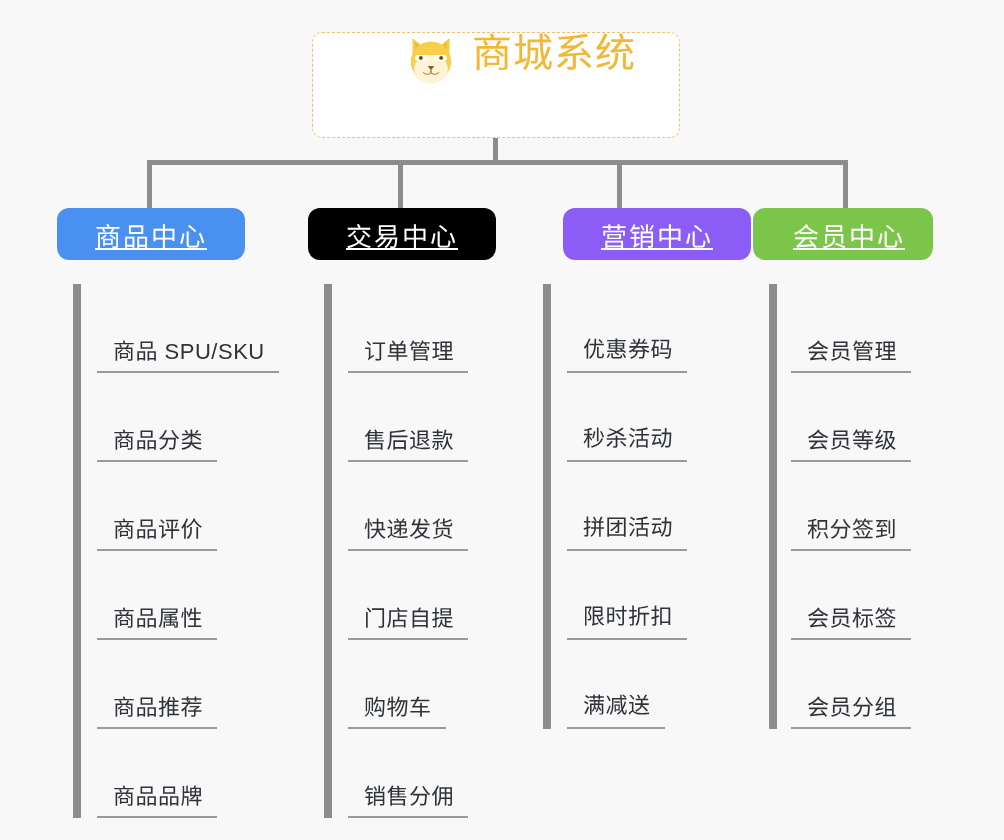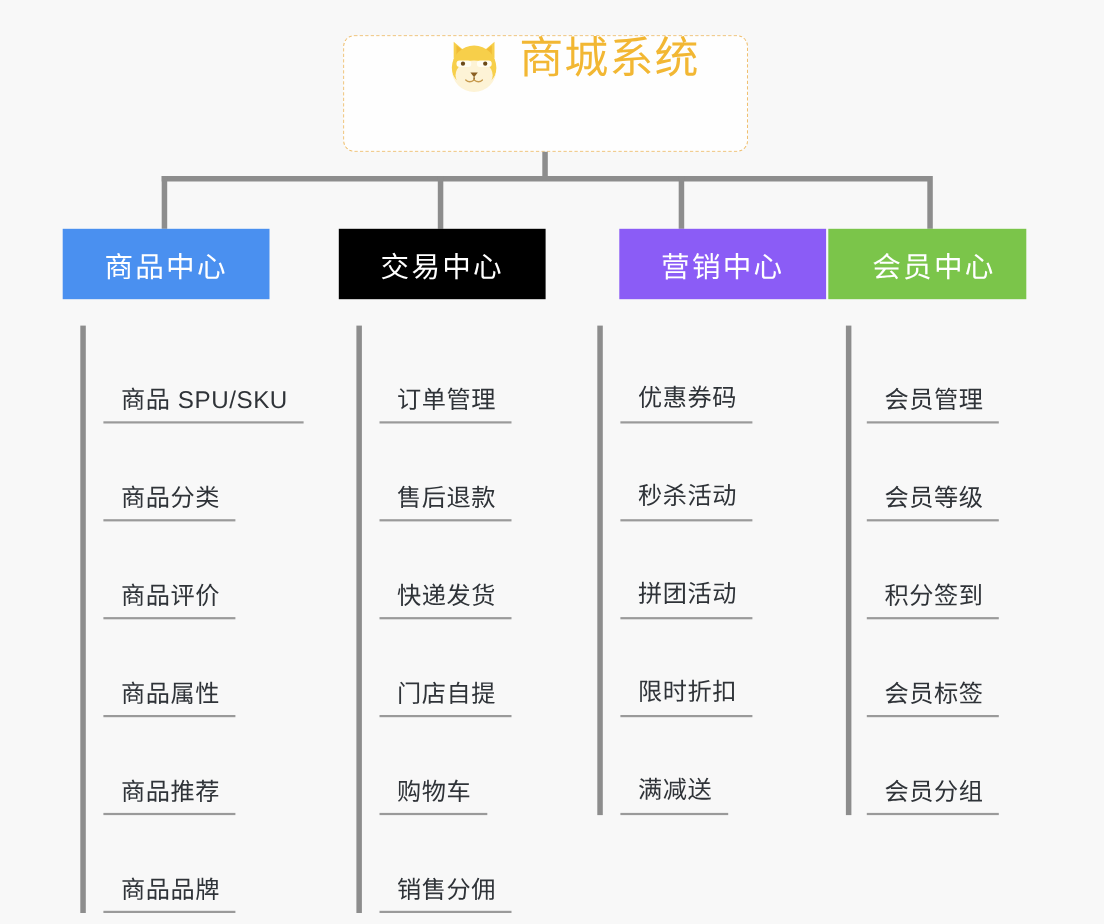--- a/index.html
+++ b/index.html
@@ -85,41 +85,42 @@
   .column {
     position: absolute;
     top: 208px;
   }
   .col-1 { left: 57px;  width: 222px; }
   .col-2 { left: 308px; width: 200px; }
   .col-3 { left: 527px; width: 200px; }
   .col-4 { left: 753px; width: 200px; }
 
   .cat-box {
-    height: 64px;
-    border-radius: 0;
+    height: 52px;
+    border-radius: 12px;
     display: flex;
     align-items: center;
     justify-content: center;
     color: #ffffff;
     font-size: 26px;
     letter-spacing: 2px;
     box-sizing: border-box;
+    text-decoration: underline;
   }
   .col-1 .cat-box { width: 188px; }
   .col-2 .cat-box { width: 188px; }
   .col-3 .cat-box { width: 188px; }
   .col-4 .cat-box { width: 180px; }
 
   
   .leaf-wrap {
     position: relative;
     margin-top: 24px;
     padding-left: 16px;
-    border-left: 5px solid #0f172a;
+    border-left: 8px solid #0f172a;
     margin-left: 16px;
   }
   .leaf-item {
     height: 89px;
     display: flex;
     align-items: flex-end;
     box-sizing: border-box;
   }
   .leaf-label {
     display: inline-block;

